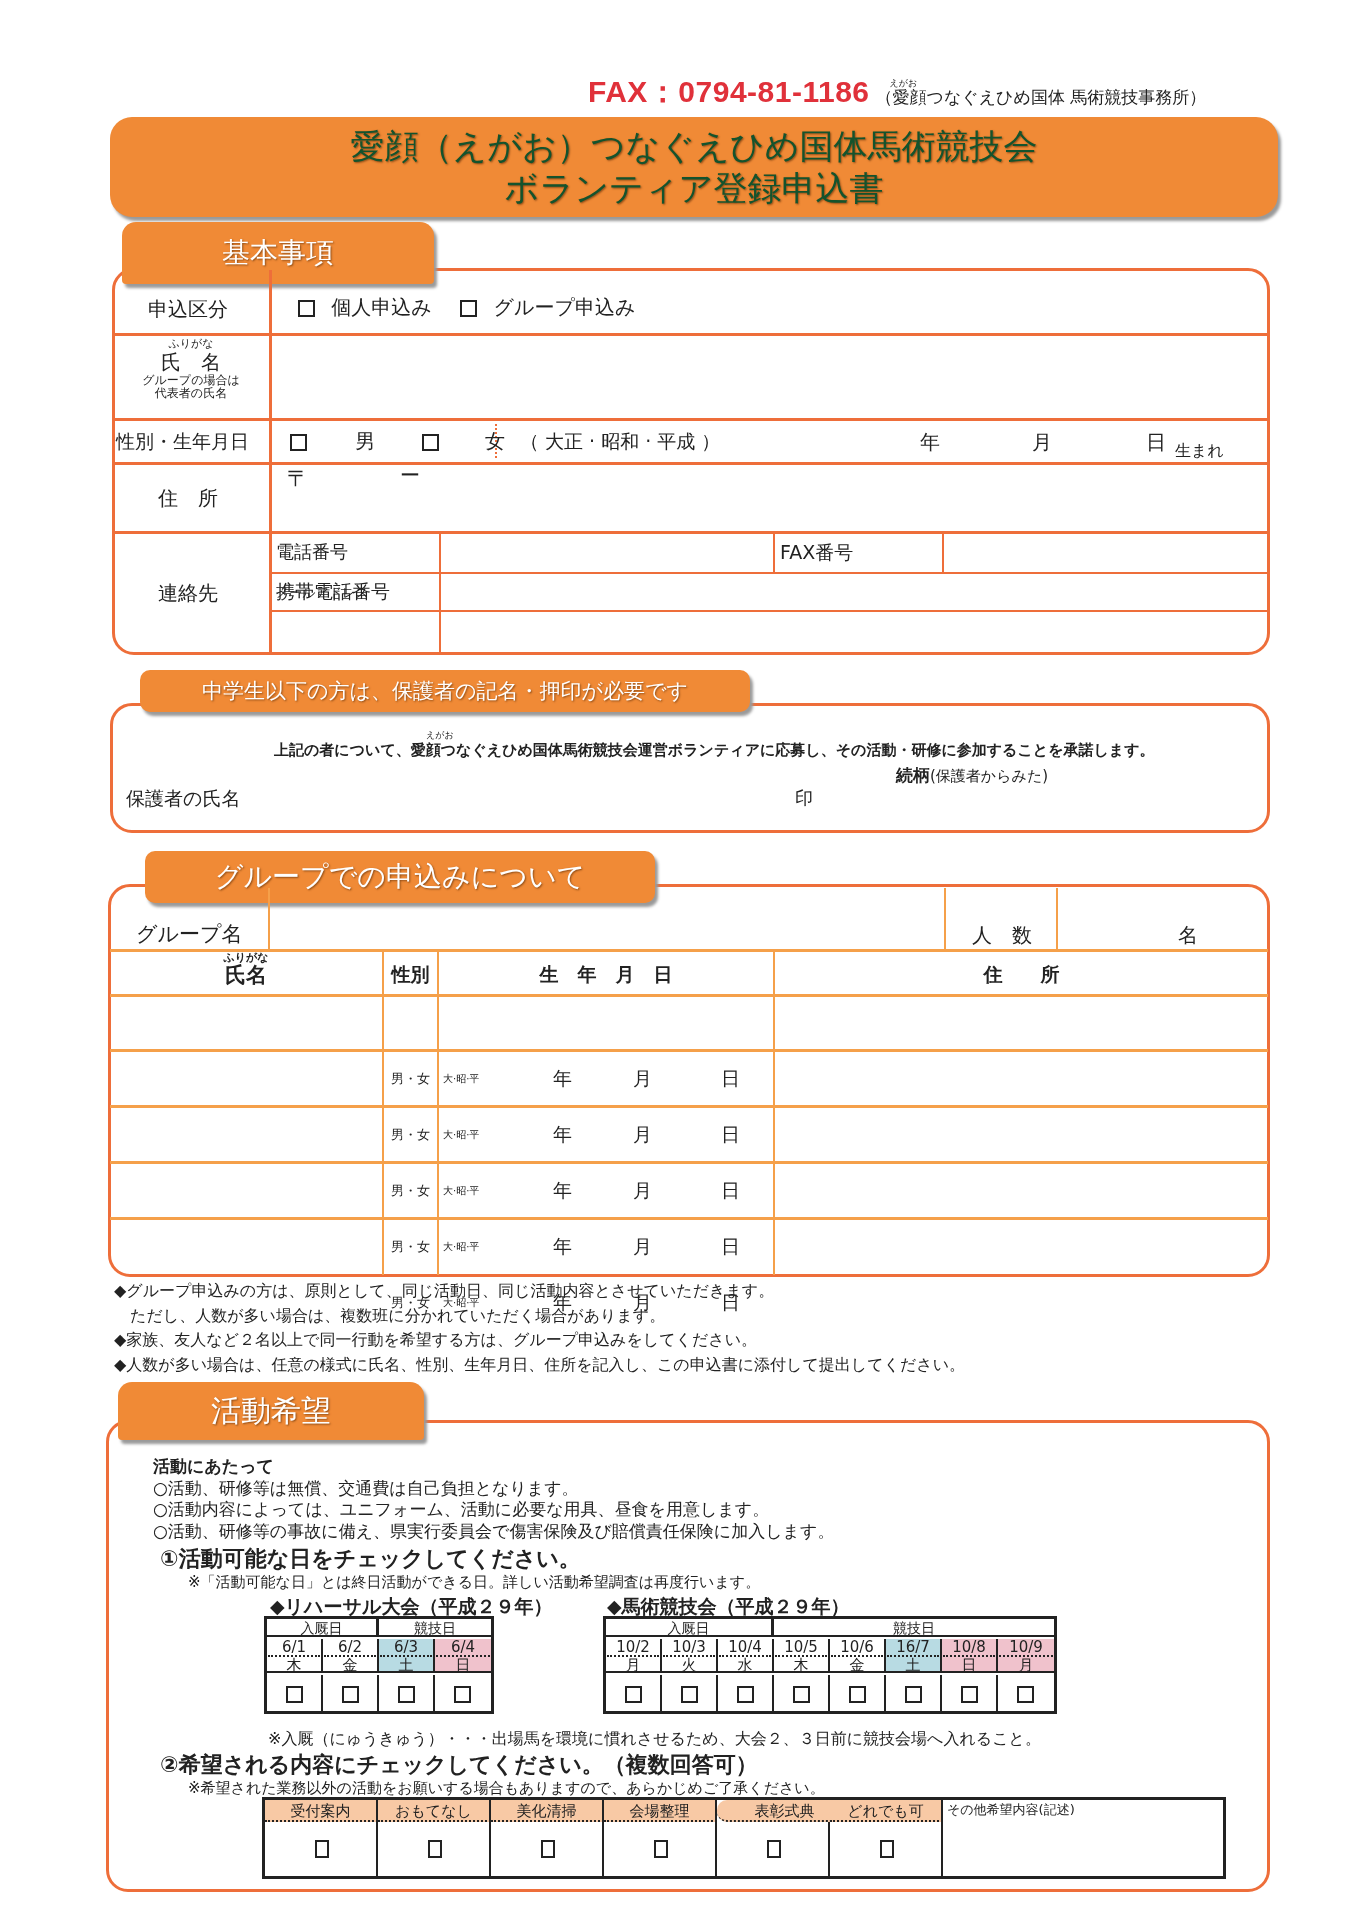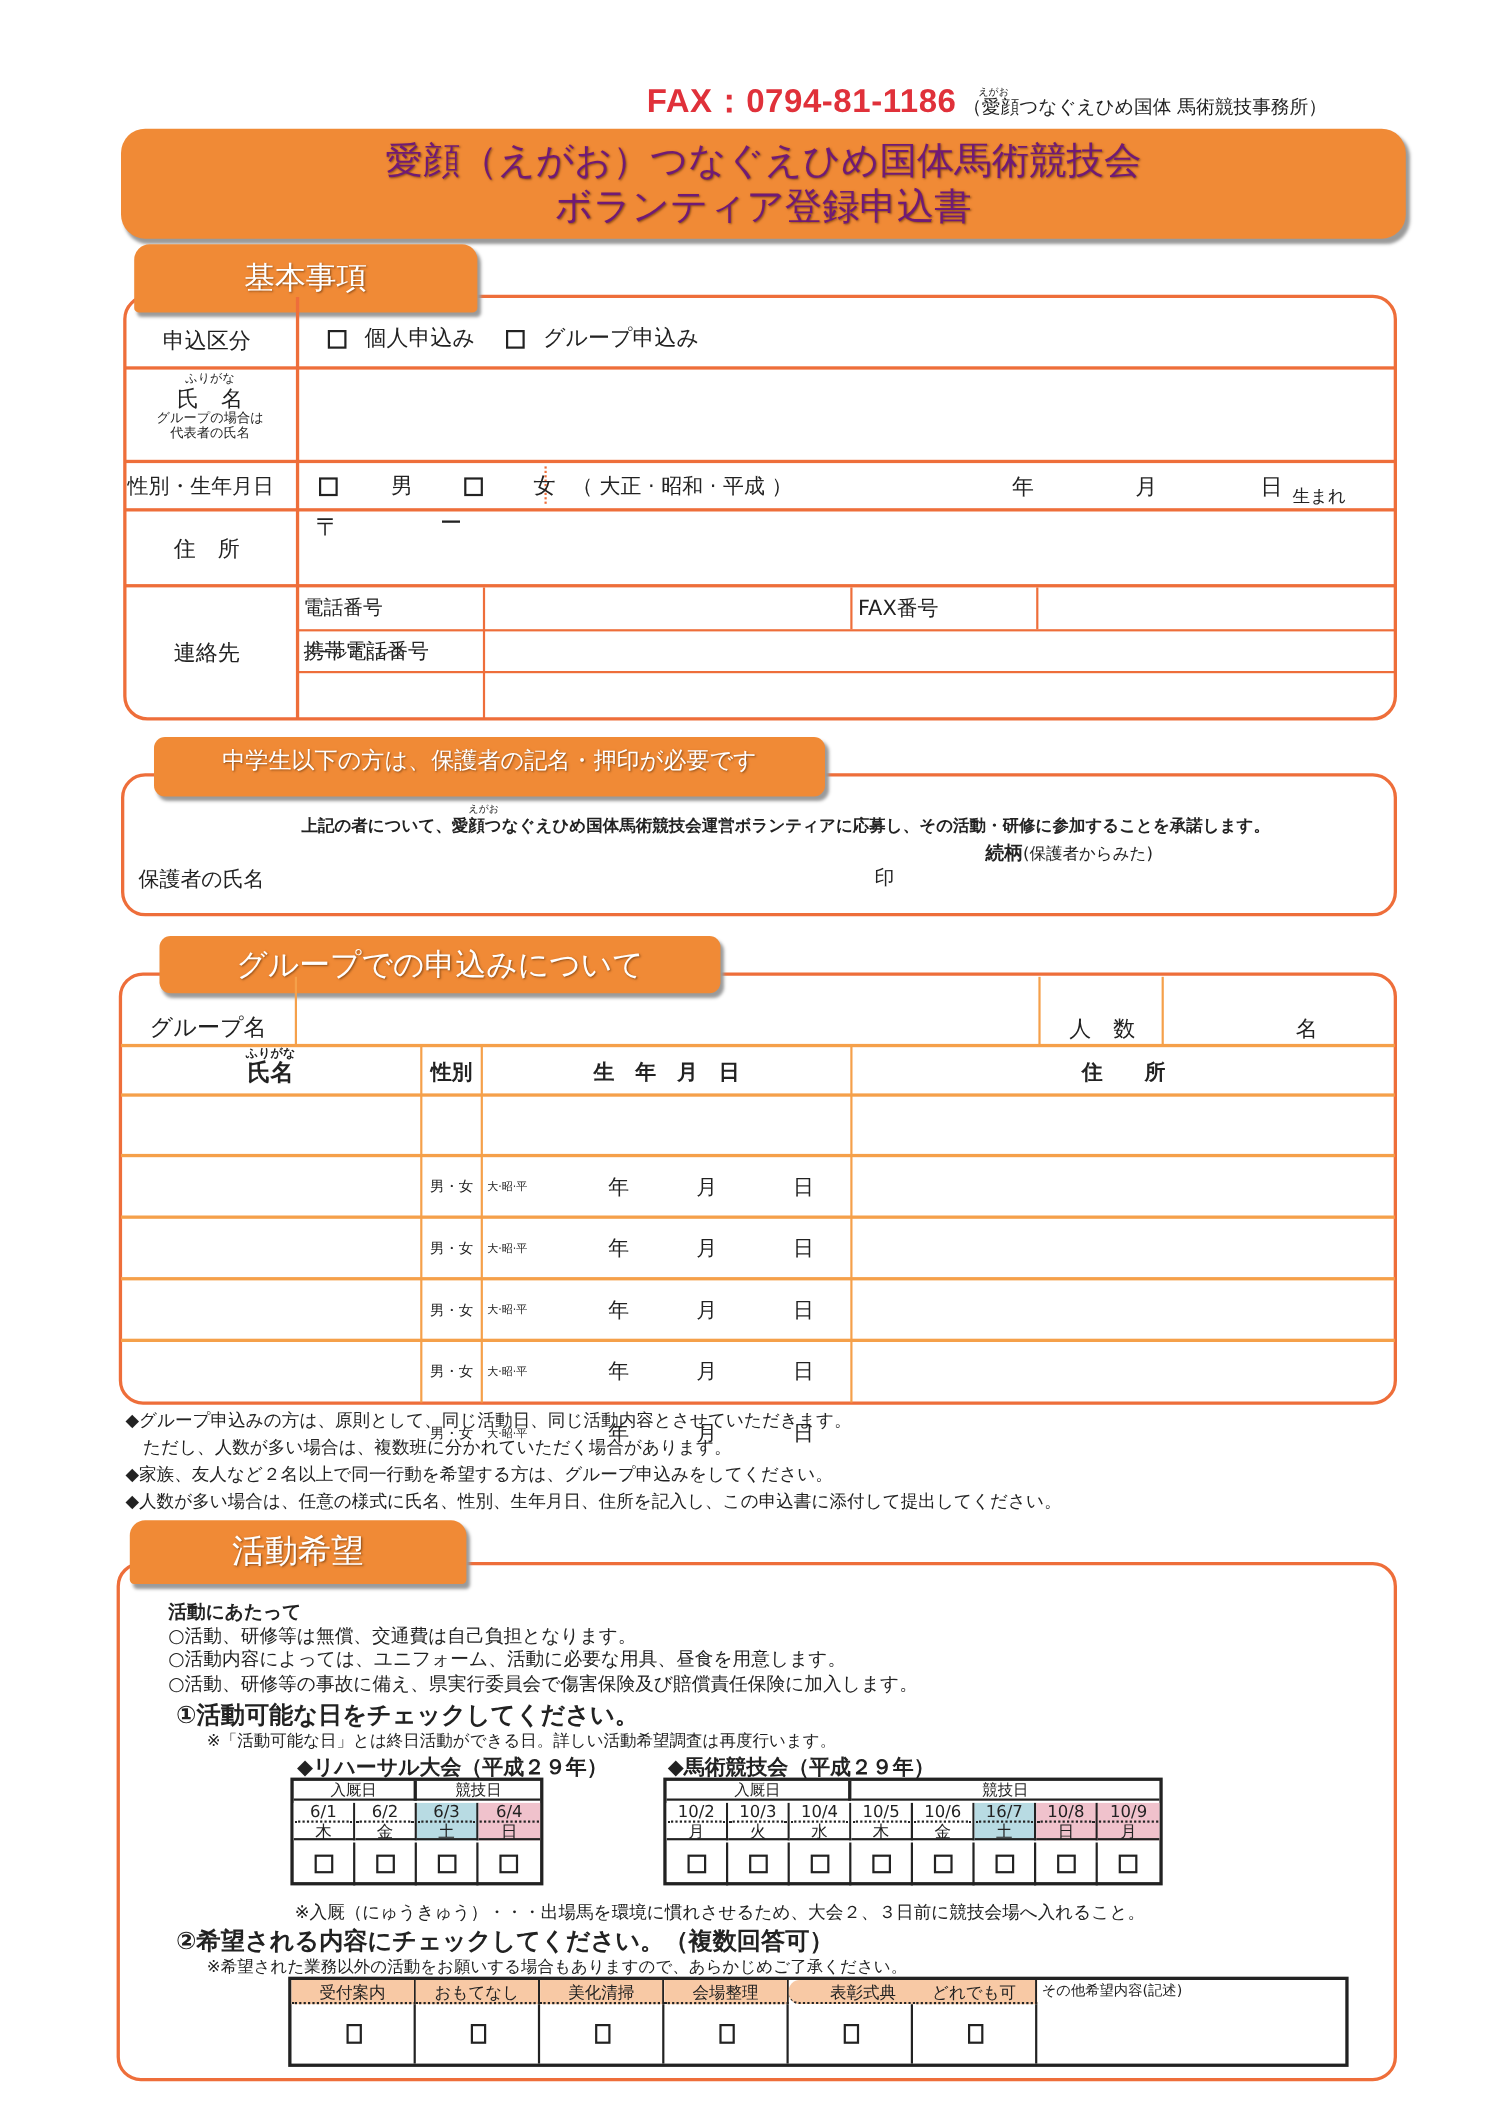--- a/index.html
+++ b/index.html
@@ -1,21 +1,21 @@
 <!DOCTYPE html>
 <html><head>
 <meta charset="utf-8">
 <style>
   * { box-sizing: border-box; margin: 0; padding: 0; }
   body { width: 1358px; height: 1920px; background: #ffffff; font-family: "DejaVu Sans", sans-serif; color: #222; position: relative; overflow: hidden; }
   .abs { position: absolute; }
   .fax-line { left: 588px; top: 72px; white-space: nowrap; display: flex; align-items: flex-end; }
   .fax-num { color: #e0313a; font-family: "Liberation Sans", sans-serif; font-weight: bold; font-size: 30px; letter-spacing: 0.5px; }
   .fax-org { font-size: 17px; color: #222; margin-left: 6px; margin-bottom: 4px; }
-  .title-bar { left: 110px; top: 117px; width: 1168px; height: 100px; background: #f08a36; border-radius: 22px; box-shadow: 3px 4px 3px #9a9a9a; color: #701a75; text-align: center; font-size: 34px; line-height: 42px; padding-top: 8px; text-shadow: 1px 1px 2px #8a4a16; }
+  .title-bar { left: 110px; top: 117px; width: 1168px; height: 100px; background: #f08a36; border-radius: 22px; box-shadow: 3px 4px 3px #9a9a9a; color: #14532d; text-align: center; font-size: 34px; line-height: 42px; padding-top: 8px; text-shadow: 1px 1px 2px #8a4a16; }
   .tab { background: #f08a36; color: #fff; border-radius: 14px 14px 4px 4px; box-shadow: 3px 4px 3px #9a9a9a; text-shadow: 1px 1px 2px #8a4a16; text-align: center; }
   .box { border: 3px solid #ee6e3a; border-radius: 22px; }
   .ln { background: #ee6e3a; position: absolute; }
   .lno { background: #f5a04a; position: absolute; }
   .txt { position: absolute; white-space: nowrap; }
   .cb { display: inline-block; width: 17px; height: 17px; border: 2px solid #222; vertical-align: middle; }
   .small { font-size: 11px; }
 </style>
 </head>
 <body>
@@ -89,21 +89,21 @@
 <div class="txt" style="left:276px; top:540px; font-size:18px;">電話番号</div>
 <div style="position:absolute; left:443px; top:536px; width:328px; height:35px;"></div>
 <div class="txt" style="left:780px; top:540px; font-size:19px;">FAX番号</div>
 <div style="position:absolute; left:946px; top:536px; width:320px; height:35px;"></div>
 <div class="txt" style="left:276px; top:579px; font-size:19px;">携帯電話番号</div>
 <div style="position:absolute; left:443px; top:575px; width:823px; height:34px;"></div>
 <div class="txt" style="left:276px; top:584px; font-size:13px;">メールアドレス</div>
 <div style="position:absolute; left:443px; top:613px; width:823px; height:38px;"></div>
 
 <div class="abs box" style="left:110px; top:703px; width:1160px; height:130px;"></div>
-<div class="abs tab" style="left:140px; top:670px; width:610px; height:54px; font-size:21px; line-height:42px; border-radius:10px;">
+<div class="abs tab" style="left:140px; top:670px; width:610px; height:42px; font-size:21px; line-height:42px; border-radius:10px;">
   <span>中学生以下の方は、保護者の記名・押印が必要です</span>
 </div>
 <div class="txt" style="left:274px; top:741px; font-size:15px; font-weight:bold; position:absolute;">
   <span style="position:absolute; left:152px; top:-12px; font-size:9px; font-weight:normal;">えがお</span>
   <span>上記の者について、愛顔つなぐえひめ国体馬術競技会運営ボランティアに応募し、その活動・研修に参加することを承諾します。</span>
 </div>
 <div class="txt" style="left:896px; top:764px; font-size:15px;">
   <span style="font-weight:bold; font-size:17px;">続柄</span><span>(保護者からみた)</span>
 </div>
 <div class="txt" style="left:126px; top:786px; font-size:19px;">保護者の氏名</div>

